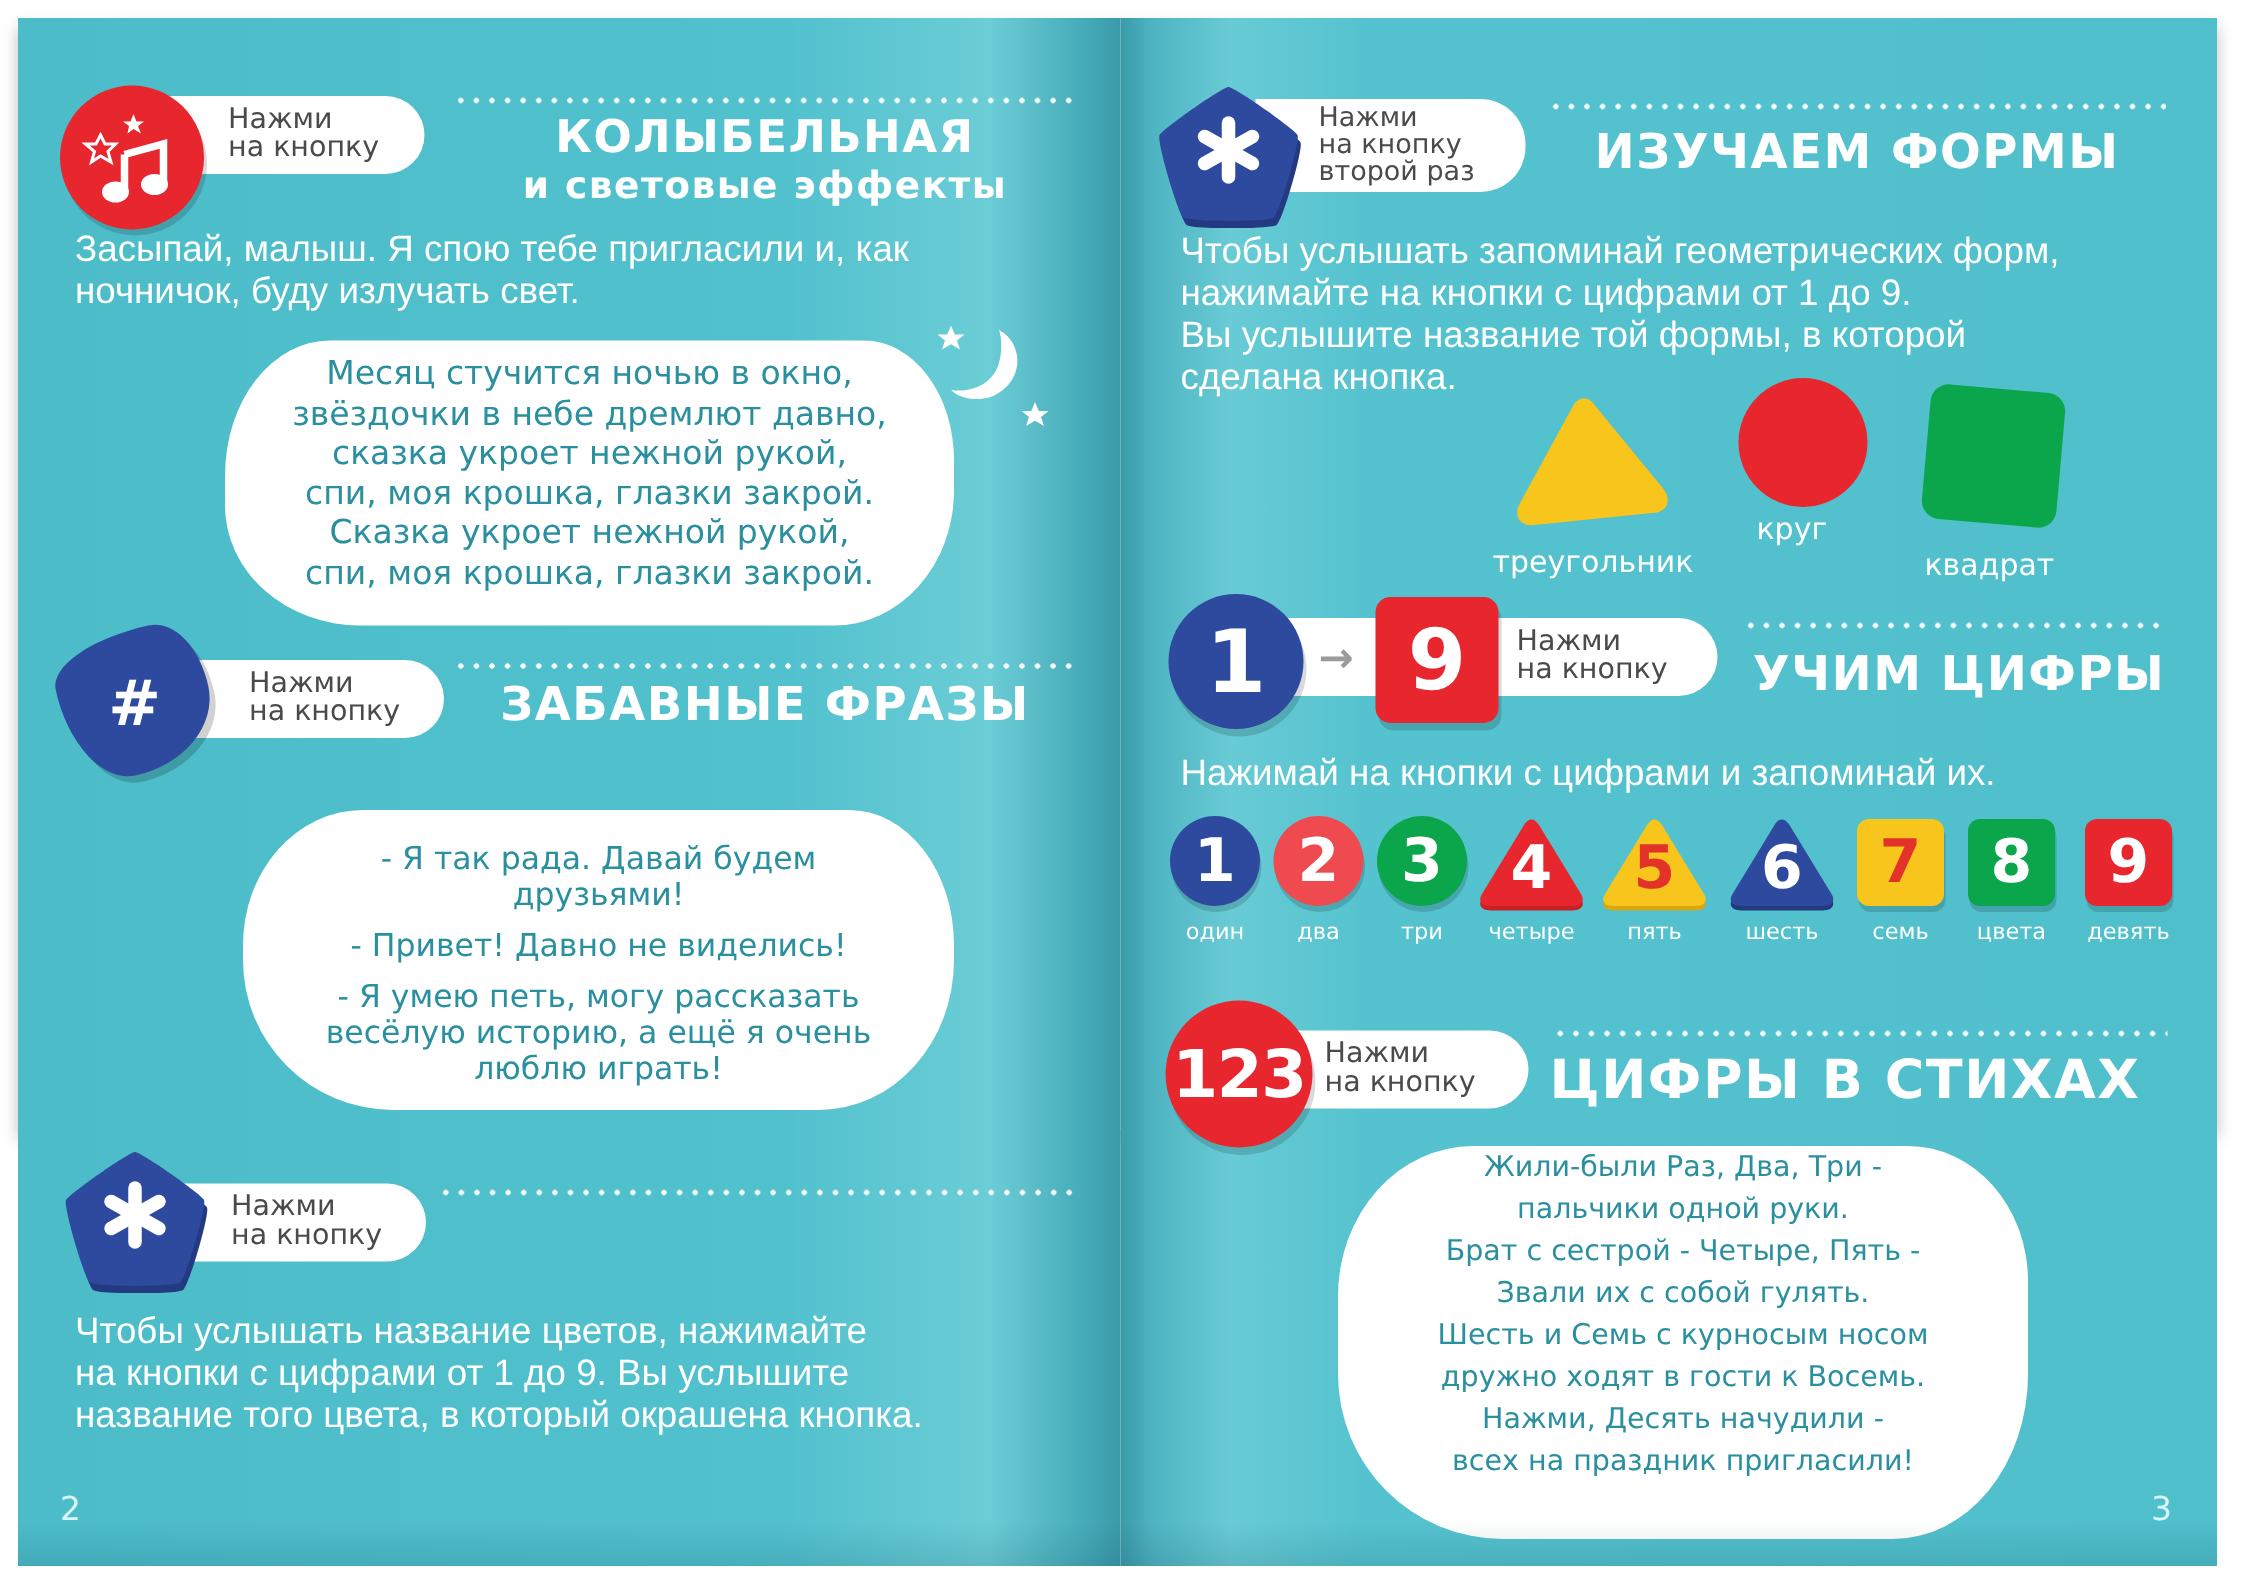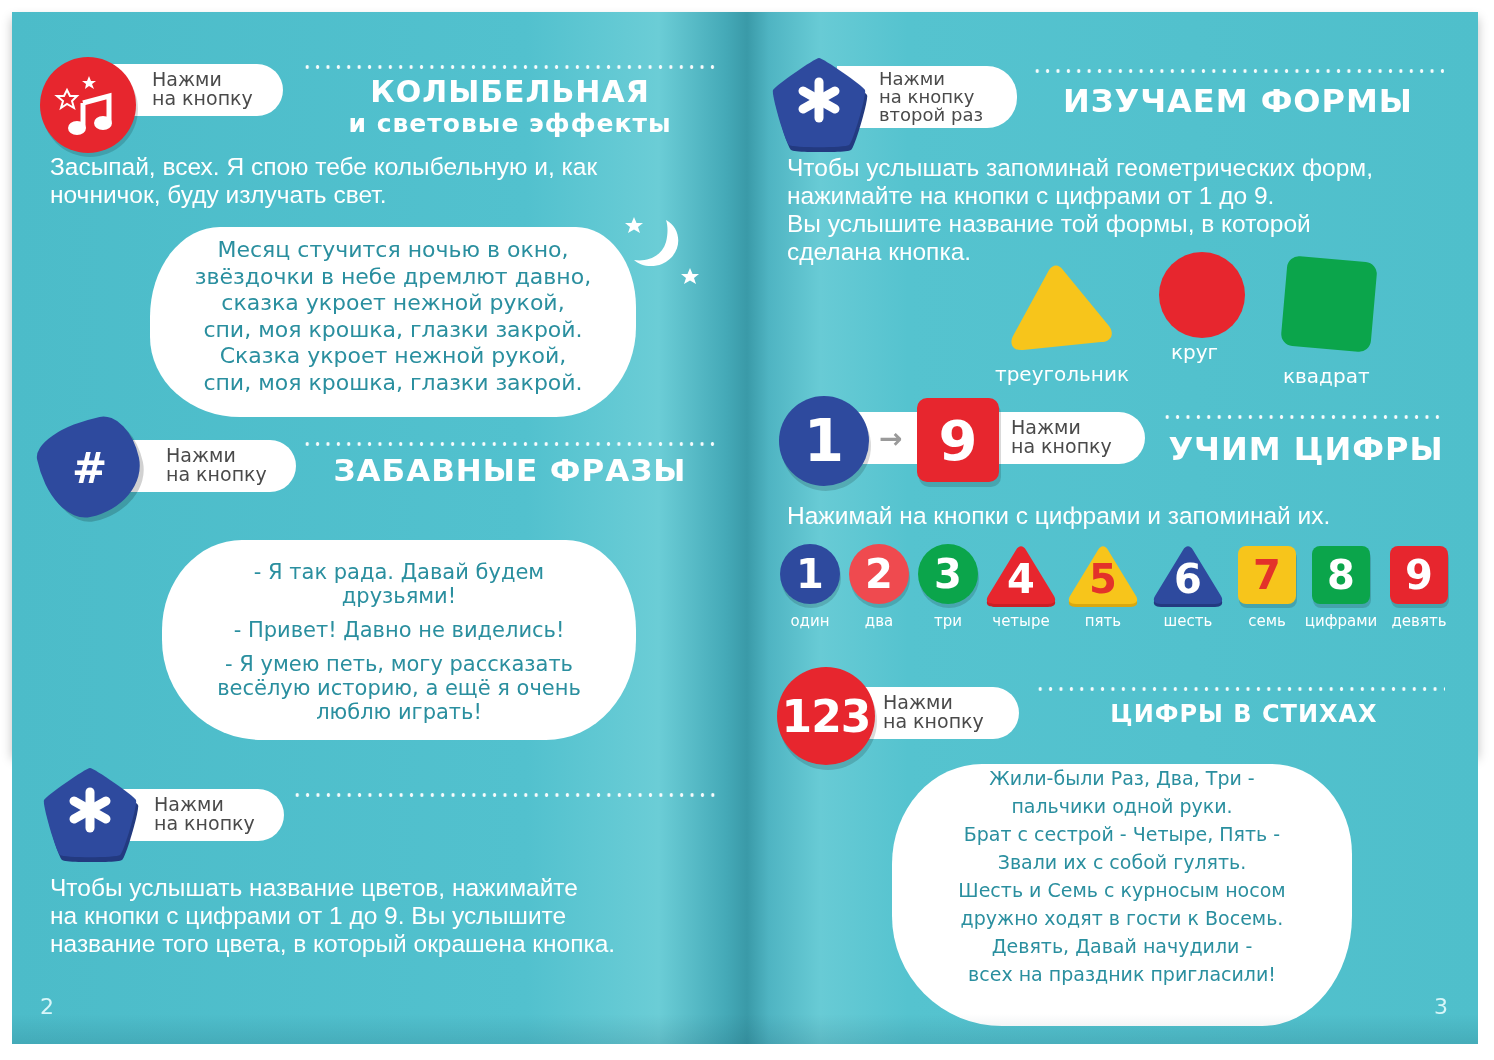--- a/index.html
+++ b/index.html
@@ -68,21 +68,21 @@
         <path d="M30 33 L56 26 L56 52" stroke="#fff" stroke-width="5" fill="none"></path>
         <path d="M30 33 L30 58" stroke="#fff" stroke-width="5"></path>
         <ellipse cx="24" cy="58" rx="9" ry="7" fill="#fff"></ellipse>
         <ellipse cx="50" cy="53" rx="9" ry="7" fill="#fff"></ellipse>
       </svg>
     </div>
     <div class="dots" style="left:290px; top:53px; width:416px;"></div>
     <div class="title" style="left:290px; top:62px; width:416px; font-size:30px;">КОЛЫБЕЛЬНАЯ</div>
     <div class="title" style="left:290px; top:97px; width:416px; font-size:25px;">и световые эффекты</div>
     <div class="body-text" style="left:38px; top:141px; width:680px;">
-      <div>Засыпай, всех. Я спою тебе колыбельную и, как</div>
+      <div>Засыпай, малыш. Я спою тебе пригласили и, как</div>
       <div>ночничок, буду излучать свет.</div>
     </div>
     <div class="bubble" style="left:138px; top:215px; width:486px; height:190px; border-radius:70px 60px 80px 90px / 90px 80px 90px 80px; padding-top:10px; font-size:22px; line-height:26.5px;">
       <div>Месяц стучится ночью в окно,</div>
       <div>звёздочки в небе дремлют давно,</div>
       <div>сказка укроет нежной рукой,</div>
       <div>спи, моя крошка, глазки закрой.</div>
       <div>Сказка укроет нежной рукой,</div>
       <div>спи, моя крошка, глазки закрой.</div>
     </div>
@@ -214,41 +214,41 @@
         </svg>
         <div class="num-glyph" style="left:0; top:10px; width:74px; height:50px; color:#fff;">6</div>
         <div class="num-label" style="left:-6px;">шесть</div>
       </div>
       <div class="num-item" style="left:487px; top:532px;">
         <div class="num-glyph" style="left:4px; top:2px; width:58px; height:58px; border-radius:8px; background:#f7c51b; color:#e3322a; box-shadow:1px 4px 0 rgba(0,0,0,0.15);">7</div>
         <div class="num-label">семь</div>
       </div>
       <div class="num-item" style="left:561px; top:532px;">
         <div class="num-glyph" style="left:4px; top:2px; width:58px; height:58px; border-radius:8px; background:#0ba54b; color:#fff; box-shadow:1px 4px 0 rgba(0,0,0,0.15);">8</div>
-        <div class="num-label">цифрами</div>
+        <div class="num-label">цвета</div>
       </div>
       <div class="num-item" style="left:639px; top:532px;">
         <div class="num-glyph" style="left:4px; top:2px; width:58px; height:58px; border-radius:8px; background:#e7262e; color:#fff; box-shadow:1px 4px 0 rgba(0,0,0,0.15);">9</div>
         <div class="num-label">девять</div>
       </div>
     </div>
 
     <div class="pill" style="left:96px; top:675px; width:176px; padding-left:40px;">
       <span>Нажми</span>
       <span>на кнопку</span>
     </div>
     <div class="badge" style="left:30px; top:655px; width:98px; height:98px; border-radius:50%; background:#e7262e; font-size:44px; letter-spacing:-1px; box-shadow:2px 5px 0 rgba(0,0,0,0.15);">123</div>
     <div class="dots" style="left:288px; top:675px; width:410px;"></div>
-    <div class="title" style="left:292px; top:688px; width:410px; font-size:24px;">ЦИФРЫ В СТИХАХ</div>
+    <div class="title" style="left:278px; top:688px; width:410px; font-size:36px;">ЦИФРЫ В СТИХАХ</div>
     <div class="bubble" style="left:145px; top:752px; width:460px; height:262px; border-radius:90px 80px 90px 110px / 100px 90px 110px 110px; font-size:19px; line-height:28px;">
       <div>Жили-были Раз, Два, Три -</div>
       <div>пальчики одной руки.</div>
       <div>Брат с сестрой - Четыре, Пять -</div>
       <div>Звали их с собой гулять.</div>
       <div>Шесть и Семь с курносым носом</div>
       <div>дружно ходят в гости к Восемь.</div>
-      <div>Девять, Давай начудили -</div>
+      <div>Нажми, Десять начудили -</div>
       <div>всех на праздник пригласили!</div>
     </div>
 
     <div class="pagenum" style="left:687px; top:982px;">3</div>
   </div>
 </div>
 
 </body></html>

